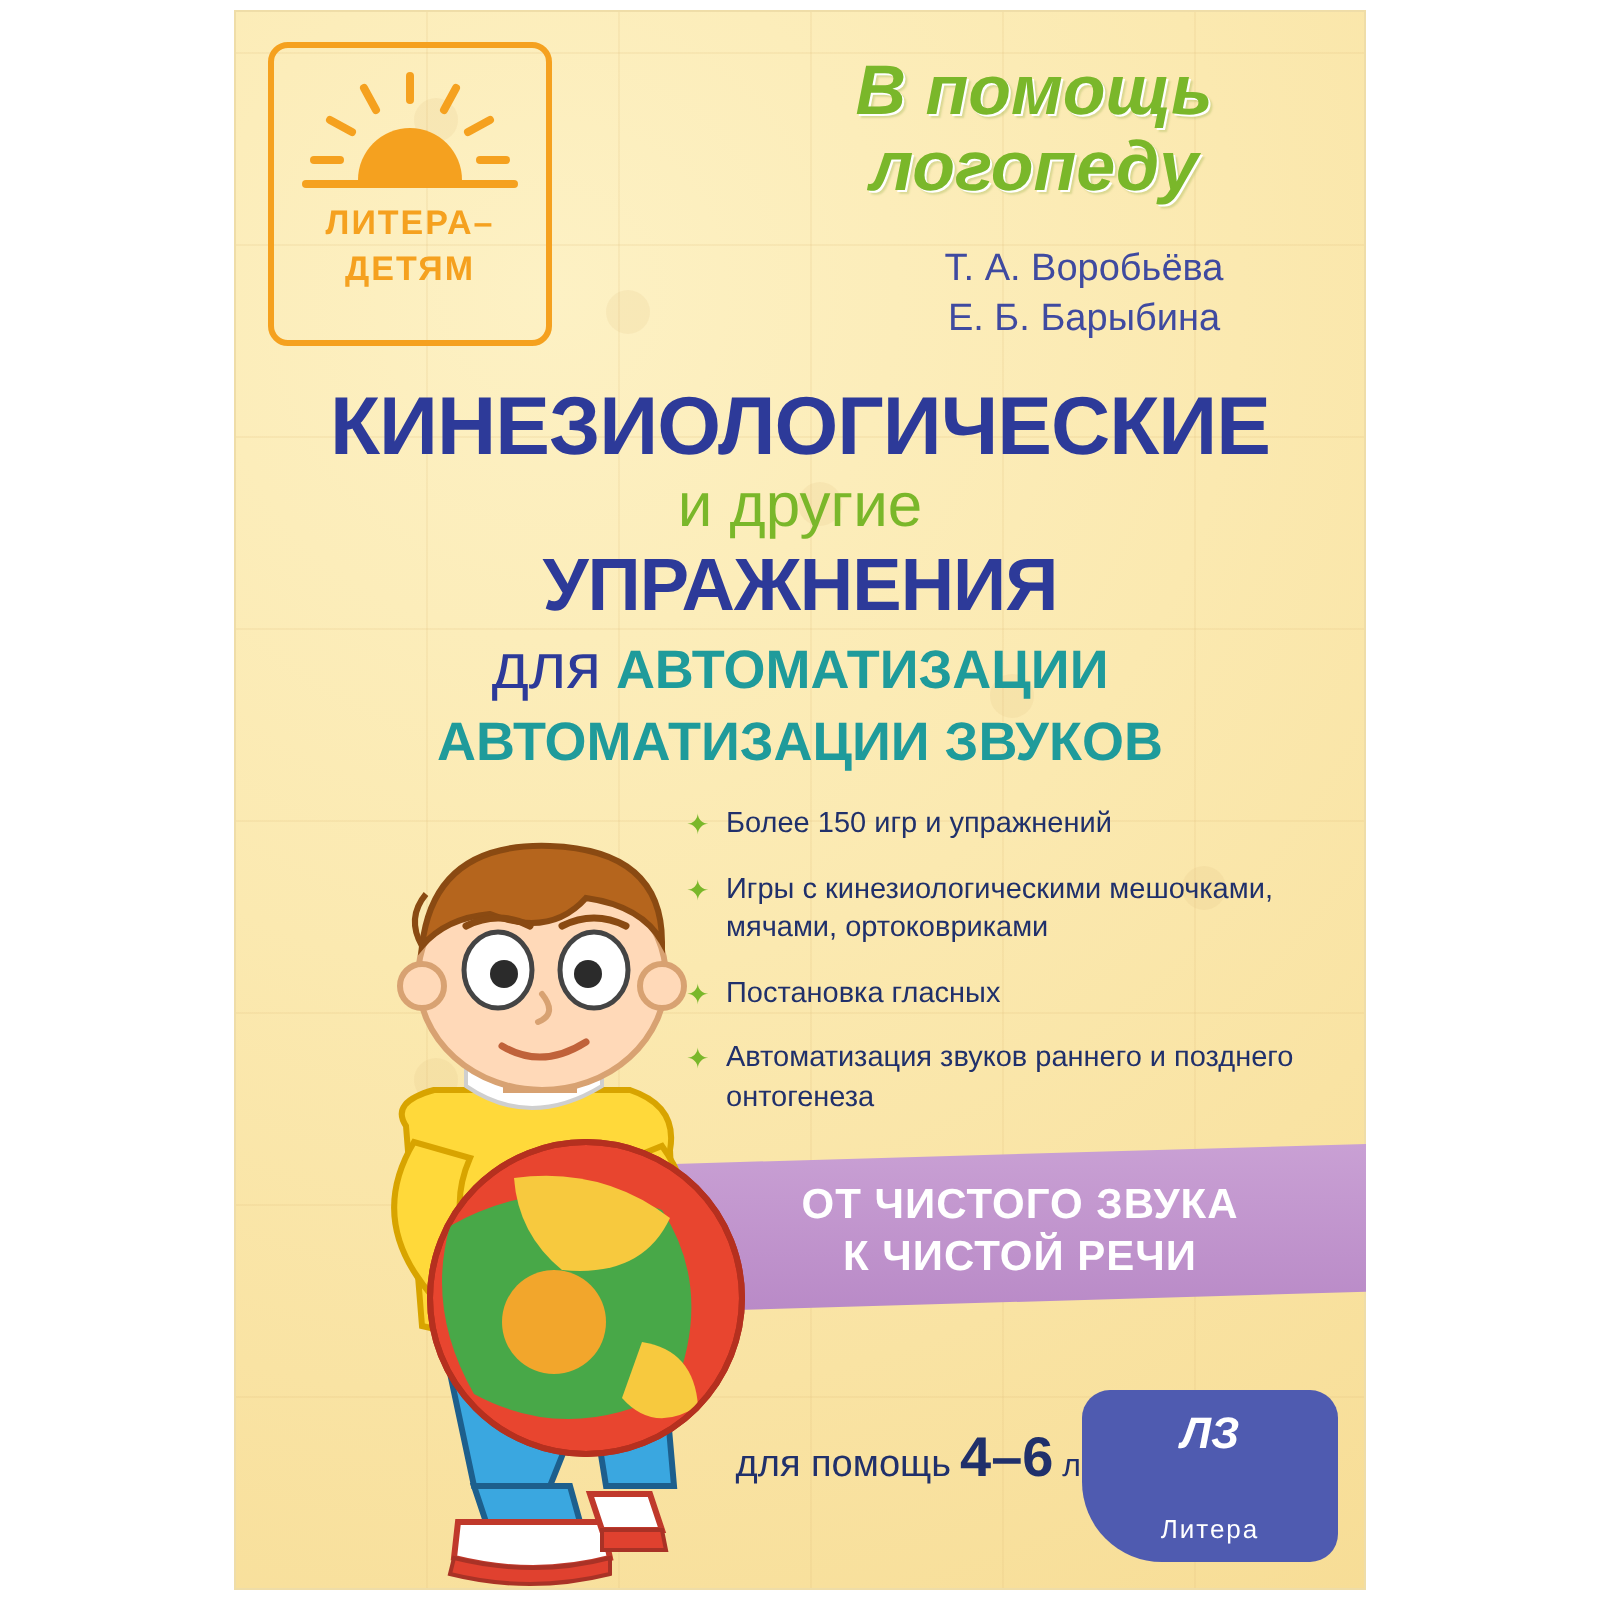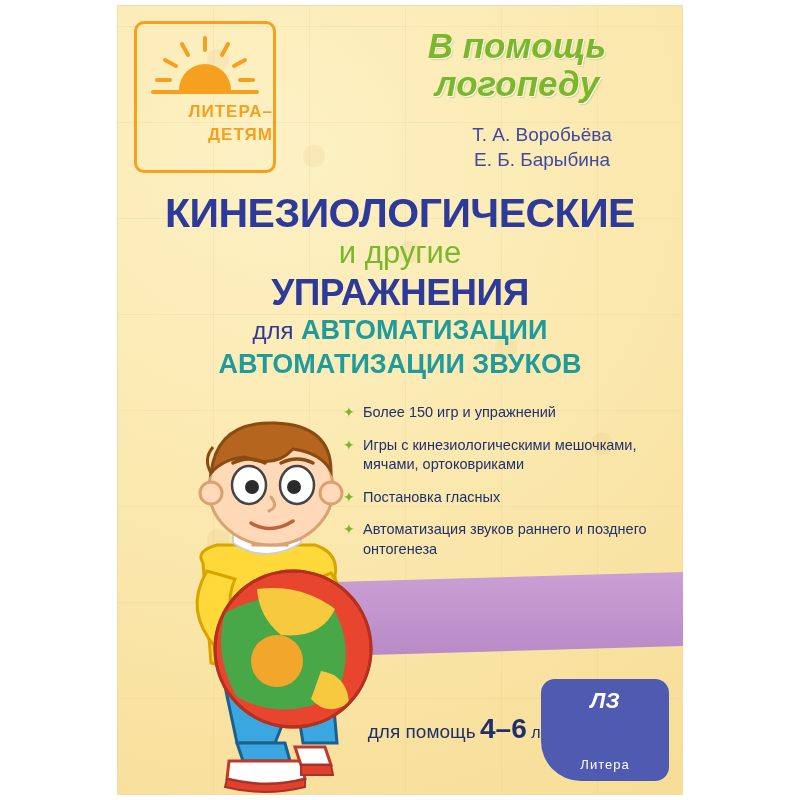--- a/index.html
+++ b/index.html
@@ -50,21 +50,21 @@
     overflow: hidden;
   }
   #sun-wrap {
     position: absolute;
     left: 0; right: 0; top: 8px;
     height: 66px;
   }
   .logo-text {
     position: absolute;
     left: 0; right: 0;
-    text-align: right;
+    text-align: center;
     color: #f5a11f;
     font-weight: bold;
     letter-spacing: 1px;
     font-size: 17px;
   }
   #logo-line1 { top: 78px; }
   #logo-line2 { top: 101px; }
 
   
   #series-title {
@@ -109,21 +109,21 @@
     font-weight: bold;
   }
   .t-teal {
     color: #1f9b9b;
     font-weight: bold;
   }
   #t1 { font-size: 41px; line-height: 1.0; }
   #t2 { font-size: 31px; line-height: 1.22; font-weight: normal; }
   #t3 { font-size: 37px; line-height: 1.12; }
   #t4 { font-size: 27px; line-height: 1.3; }
-  #t4 .small { font-size: 24px; color: #2d3a99; }
+  #t4 .small { font-size: 32px; color: #2d3a99; }
   #t5 { font-size: 27px; line-height: 1.25; }
 
   
   #bullets {
     position: absolute;
     left: 226px;
     top: 398px;
     width: 320px;
   }
   .bullet-row {
@@ -177,21 +177,21 @@
   #age-line .lbl { font-size: 19px; }
   #age-line .num { font-size: 28px; font-weight: bold; margin-top: 46px; }
   #age-line .yrs { font-size: 16px; }
 
   
   #publisher {
     position: absolute;
     right: 14px;
     bottom: 14px;
     width: 128px;
-    height: 102px;
+    height: 86px;
     background: #4f5bb0;
     border-radius: 14px 14px 14px 40px;
     color: #ffffff;
     margin-top: 32px;
   }
   #pub-mark {
     position: absolute;
     left: 50%;
     transform: translateX(-50%);
     top: 9px;
@@ -281,20 +281,24 @@
         <span class="star">✦</span>
         <span>Постановка гласных</span>
       </div>
       <div class="bullet-row">
         <span class="star">✦</span>
         <span>Автоматизация звуков раннего и позднего онтогенеза</span>
       </div>
     </div>
 
     <div id="banner"></div>
+    <div id="banner-text">
+      <div>ОТ ЧИСТОГО ЗВУКА</div>
+      <div>К ЧИСТОЙ РЕЧИ</div>
+    </div>
 
     <div id="age-line">
       <span class="lbl">для помощь</span>
       <span class="num">4–6</span>
       <span class="yrs">лет</span>
     </div>
 
     <div id="publisher">
       <div id="pub-mark">ЛЗ</div>
       <div id="pub-name">Литера</div>

